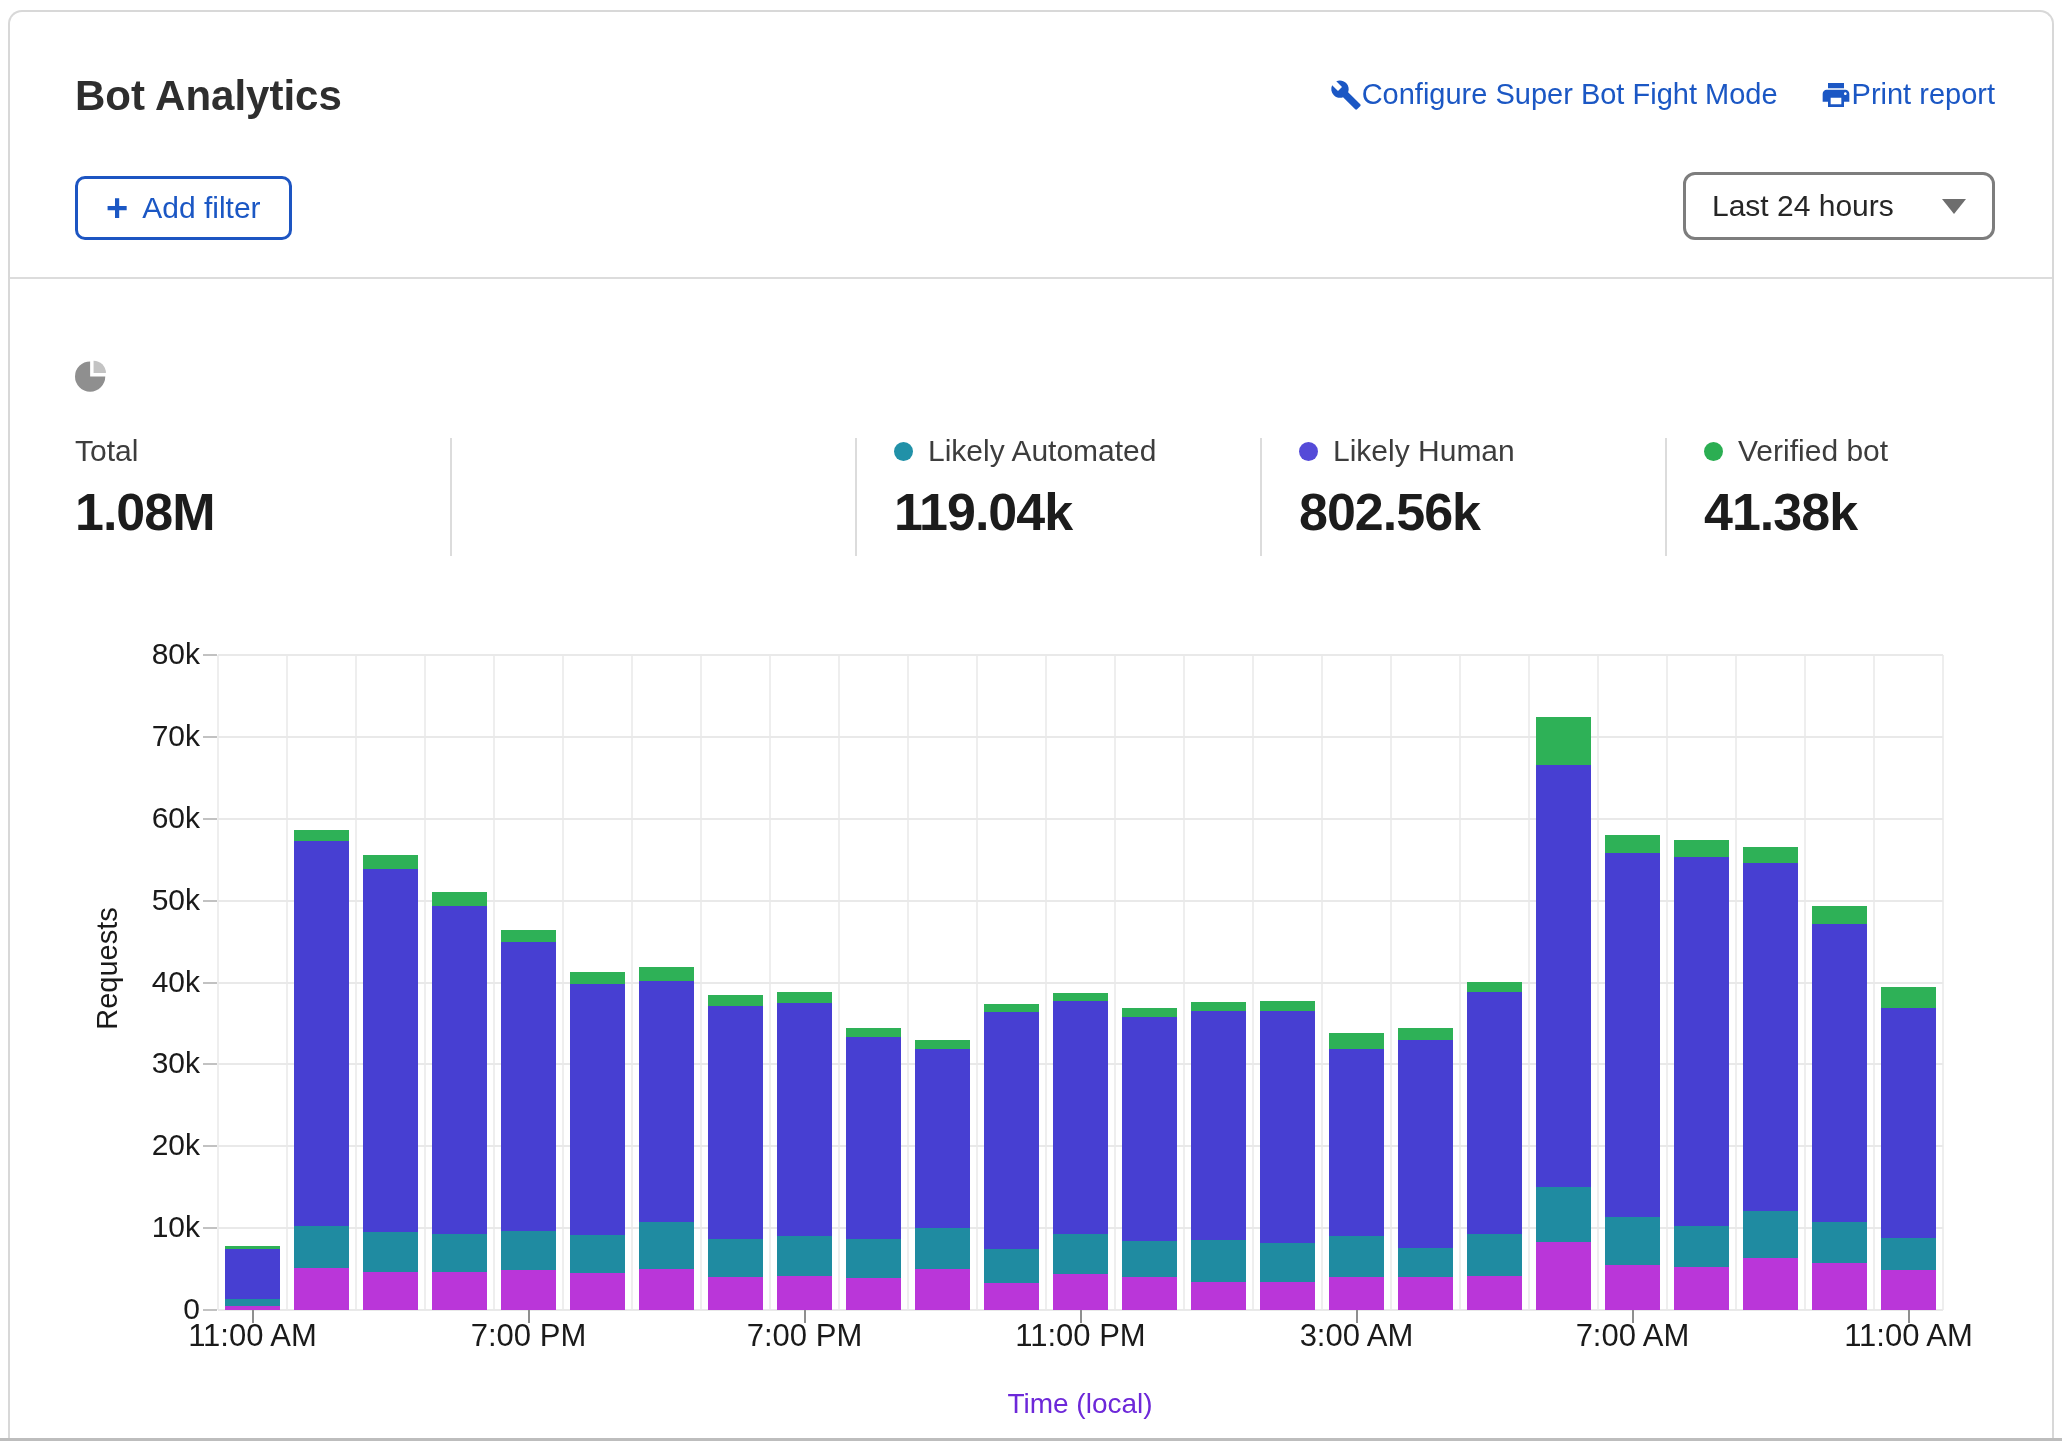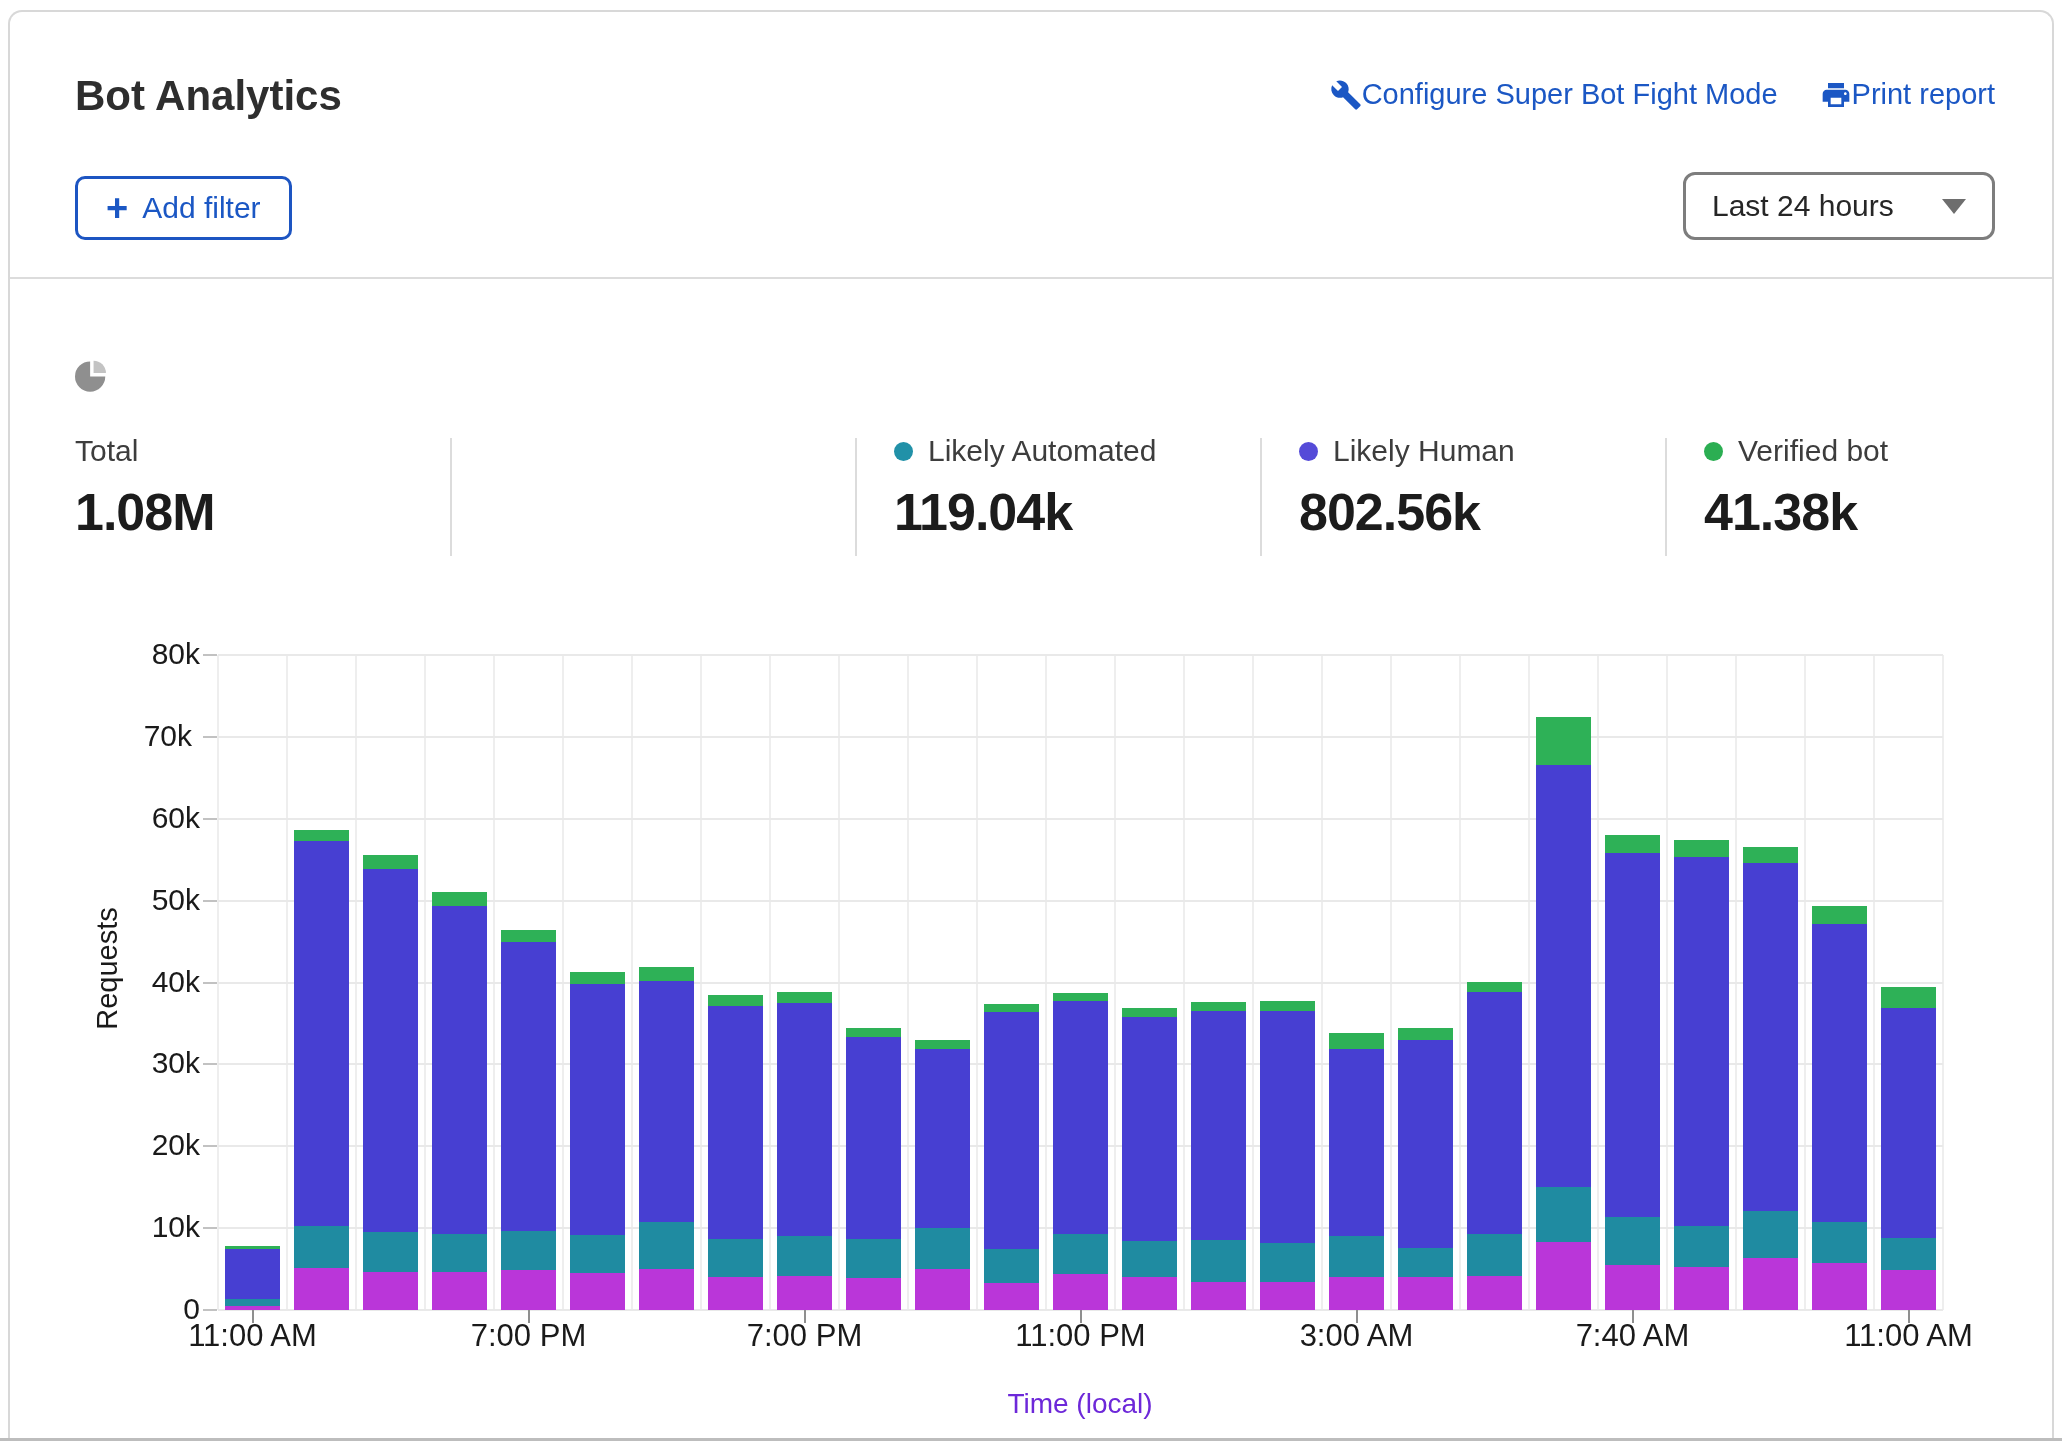--- a/index.html
+++ b/index.html
@@ -274,30 +274,30 @@
 <div class="ylab" style="left: 130px; top: 1128.25px;">20k</div>
 <div class="ytick" style="left: 203px; top: 1145.25px;"></div>
 <div class="ylab" style="left: 130px; top: 1046.38px;">30k</div>
 <div class="ytick" style="left: 203px; top: 1063.38px;"></div>
 <div class="ylab" style="left: 130px; top: 964.5px;">40k</div>
 <div class="ytick" style="left: 203px; top: 981.5px;"></div>
 <div class="ylab" style="left: 130px; top: 882.625px;">50k</div>
 <div class="ytick" style="left: 203px; top: 899.625px;"></div>
 <div class="ylab" style="left: 130px; top: 800.75px;">60k</div>
 <div class="ytick" style="left: 203px; top: 817.75px;"></div>
-<div class="ylab" style="left: 122px; top: 718.875px;">70k</div>
+<div class="ylab" style="left: 130px; top: 718.875px;">70k</div>
 <div class="ytick" style="left: 203px; top: 735.875px;"></div>
 <div class="ylab" style="left: 130px; top: 637px;">80k</div>
 <div class="ytick" style="left: 203px; top: 654px;"></div>
 <div class="xlab" style="left: 132.5px; top: 1318px;">11:00 AM</div>
 <div class="xtick" style="left: 251.5px; top: 1310px;"></div>
 <div class="xlab" style="left: 408.5px; top: 1318px;">7:00 PM</div>
 <div class="xtick" style="left: 527.5px; top: 1310px;"></div>
 <div class="xlab" style="left: 684.5px; top: 1318px;">7:00 PM</div>
 <div class="xtick" style="left: 803.5px; top: 1310px;"></div>
 <div class="xlab" style="left: 960.5px; top: 1318px;">11:00 PM</div>
 <div class="xtick" style="left: 1079.5px; top: 1310px;"></div>
 <div class="xlab" style="left: 1236.5px; top: 1318px;">3:00 AM</div>
 <div class="xtick" style="left: 1355.5px; top: 1310px;"></div>
-<div class="xlab" style="left: 1512.5px; top: 1318px;">7:40 AM</div>
+<div class="xlab" style="left: 1512.5px; top: 1318px;">7:00 AM</div>
 <div class="xtick" style="left: 1631.5px; top: 1310px;"></div>
 <div class="xlab" style="left: 1788.5px; top: 1318px;">11:00 AM</div>
 <div class="xtick" style="left: 1907.5px; top: 1310px;"></div>
 
 </body></html>

